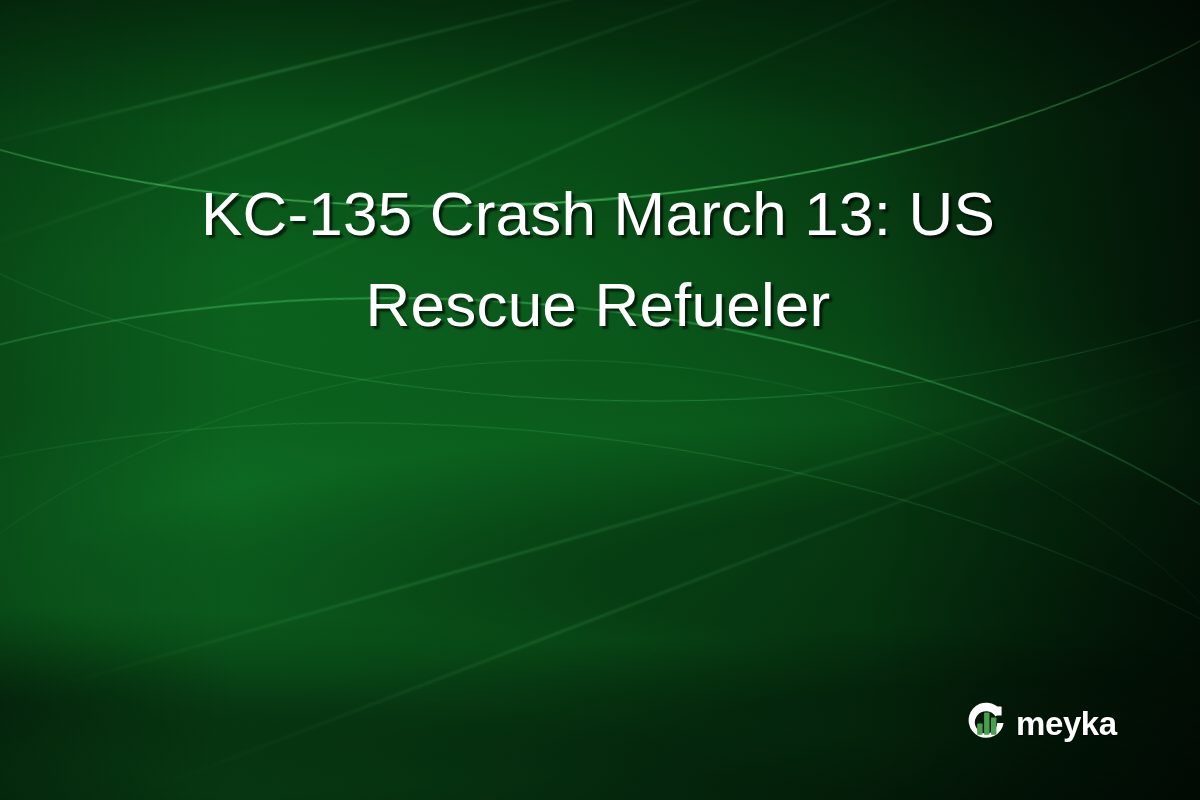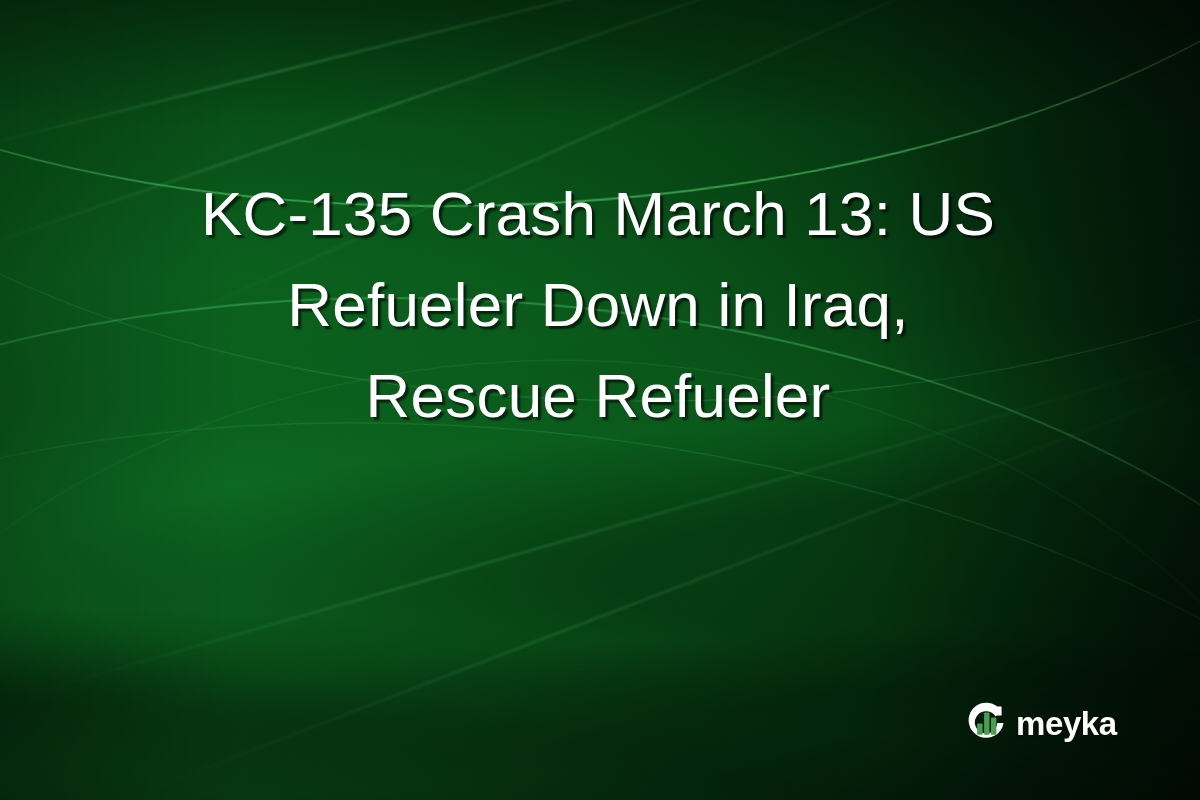--- a/index.html
+++ b/index.html
@@ -179,21 +179,20 @@
     <div class="streak" id="streak2"></div>
     <div class="streak" id="streak3"></div>
     <div class="streak" id="streak4"></div>
     <div class="streak" id="streak5"></div>
   </div>
 
   <div class="bg-layer" id="bg-vignette"></div>
 
   <div id="title-block">
     <div class="title-line">KC-135 Crash March 13: US</div>
-    <div class="title-line">Refueler Down in Iraq,</div>
     <div class="title-line">Rescue Refueler</div>
   </div>
 
   <div id="logo">
     <span>
       <svg id="logo-mark" width="46" height="46" viewBox="0 0 46 46" aria-hidden="true">
         <path d="M38.2 11.0 A17.6 17.6 0 1 0 40.6 23.0 L34.2 23.0 A11.2 11.2 0 1 1 32.6 16.6 Z" fill="#ffffff"></path>
         <rect x="33.0" y="6.6" width="5.6" height="9.0" rx="0.6" fill="#ffffff"></rect>
         <rect x="14.2" y="23.6" width="5.4" height="11.2" rx="0.7" fill="#4a9e4f"></rect>
         <rect x="21.1" y="12.6" width="5.4" height="22.2" rx="0.7" fill="#4a9e4f"></rect>

